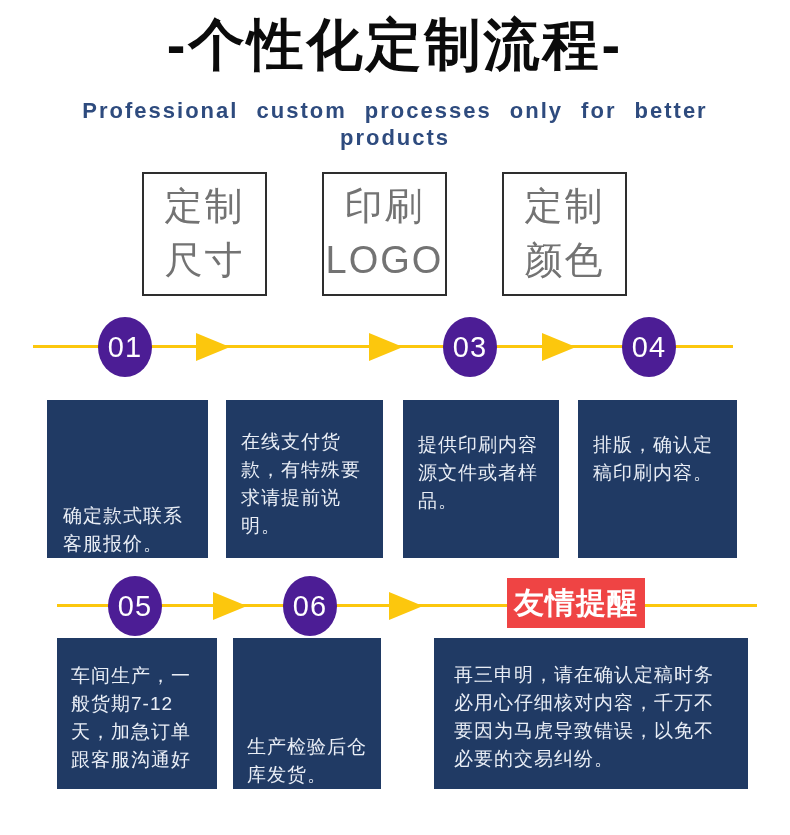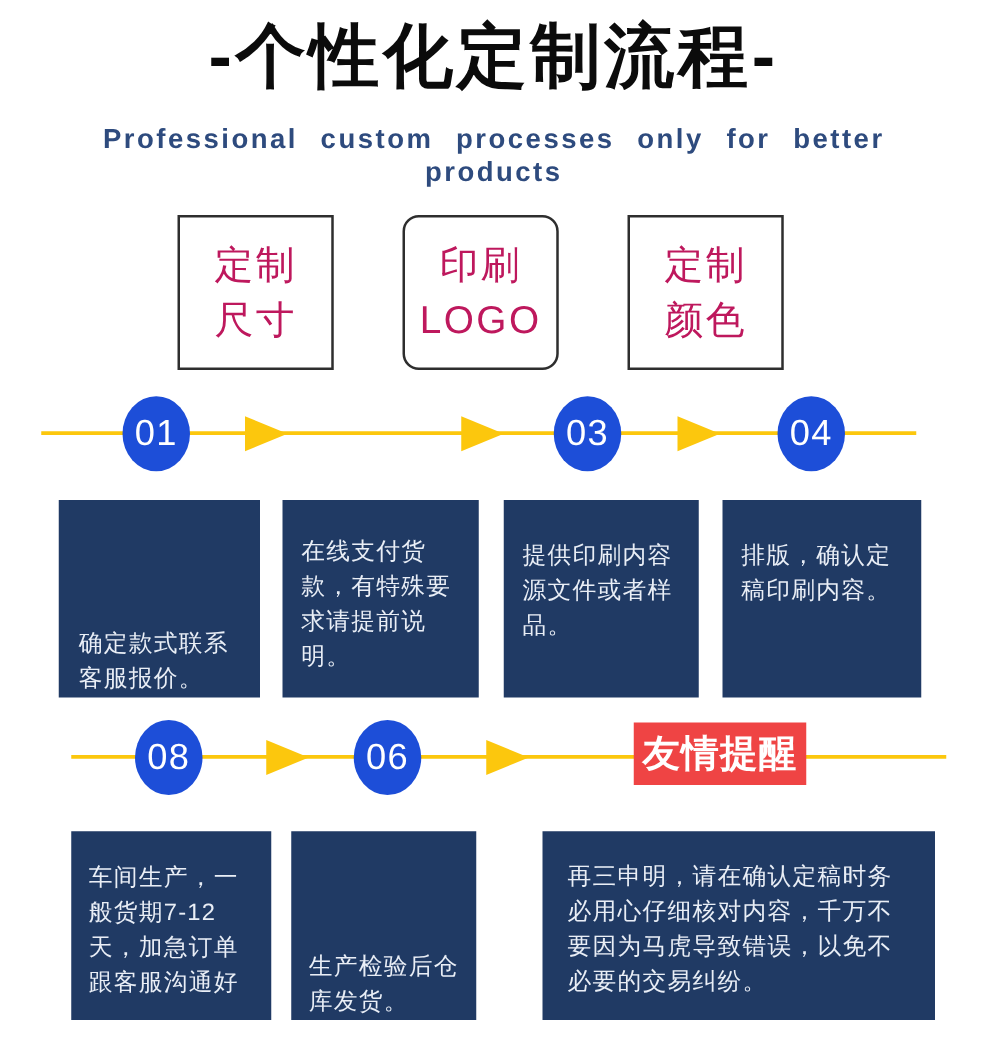--- a/index.html
+++ b/index.html
@@ -12,38 +12,38 @@
     font-size:56px;font-weight:900;letter-spacing:3px;color:#0b0b0b;line-height:1.25;
   }
   .subtitle{
     position:absolute;top:97px;left:0;width:790px;text-align:center;
     color:#2e4b7e;font-size:22px;font-weight:700;letter-spacing:2px;word-spacing:10px;
     line-height:27px;
   }
   .opt-box{
     position:absolute;top:172px;width:121px;height:120px;border:2px solid #2e2e2e;
     background:#ffffff;display:flex;flex-direction:column;align-items:center;justify-content:center;
-    font-size:31px;color:#be185d;line-height:1.42;letter-spacing:2px;text-align:center;
+    font-size:38px;color:#737373;line-height:1.42;letter-spacing:2px;text-align:center;
   }
   .hline{position:absolute;height:3px;background:#fcc70d;}
   .circle{
-    position:absolute;width:54px;height:60px;border-radius:50%;background:#1d4ed8;
+    position:absolute;width:54px;height:60px;border-radius:50%;background:#4c1d95;
     display:flex;align-items:center;justify-content:center;
     color:#ffffff;font-size:29px;font-weight:500;letter-spacing:1px;
   }
   .arrow{
     position:absolute;width:0;height:0;
     border-left:34px solid #fcc70d;border-top:14px solid transparent;border-bottom:14px solid transparent;
   }
   .navy-box{
     position:absolute;background:#203a64;color:#e9eef6;box-sizing:border-box;
     font-size:19px;line-height:28px;letter-spacing:1px;
   }
   .row1-box{top:400px;height:158px;}
-  .row2-box{top:665px;height:151px;}
+  .row2-box{top:638px;height:151px;}
   .v-center{display:flex;align-items:flex-end;}
   .reminder-label{
     position:absolute;left:507px;top:578px;width:138px;height:50px;background:#ef4444;
     display:flex;align-items:center;justify-content:center;
     color:#ffffff;font-size:30px;font-weight:700;letter-spacing:1px;
   }
   .reminder-box{left:434px;width:314px;padding:23px 20px 0 20px;}
 </style>
 </head>
 <body>
@@ -54,21 +54,21 @@
 
   <div class="subtitle">
     <div>Professional custom processes only for better</div>
     <div>products</div>
   </div>
 
   <div class="opt-box" style="left:142px;">
     <span>定制</span>
     <span>尺寸</span>
   </div>
-  <div class="opt-box" style="left:322px;border-radius:13px;">
+  <div class="opt-box" style="left:322px;">
     <span>印刷</span>
     <span>LOGO</span>
   </div>
   <div class="opt-box" style="left:502px;">
     <span>定制</span>
     <span>颜色</span>
   </div>
 
   <div class="hline" style="left:33px;top:345px;width:700px;"></div>
   <div class="arrow" style="left:196px;top:333px;"></div>
@@ -94,21 +94,21 @@
     <span>提供印刷内容源文件或者样品。</span>
   </div>
   <div class="navy-box row1-box" style="left:578px;width:159px;padding:31px 15px 0 15px;">
     <span>排版，确认定稿印刷内容。</span>
   </div>
 
   <div class="hline" style="left:57px;top:604px;width:700px;"></div>
   <div class="arrow" style="left:213px;top:592px;"></div>
   <div class="arrow" style="left:389px;top:592px;"></div>
   <div class="circle" style="left:108px;top:576px;">
-    <span>08</span>
+    <span>05</span>
   </div>
   <div class="circle" style="left:283px;top:576px;">
     <span>06</span>
   </div>
   <div class="reminder-label">
     <span>友情提醒</span>
   </div>
 
   <div class="navy-box row2-box" style="left:57px;width:160px;padding:24px 14px 0 14px;">
     <span>车间生产，一般货期7-12天，加急订单跟客服沟通好</span>

